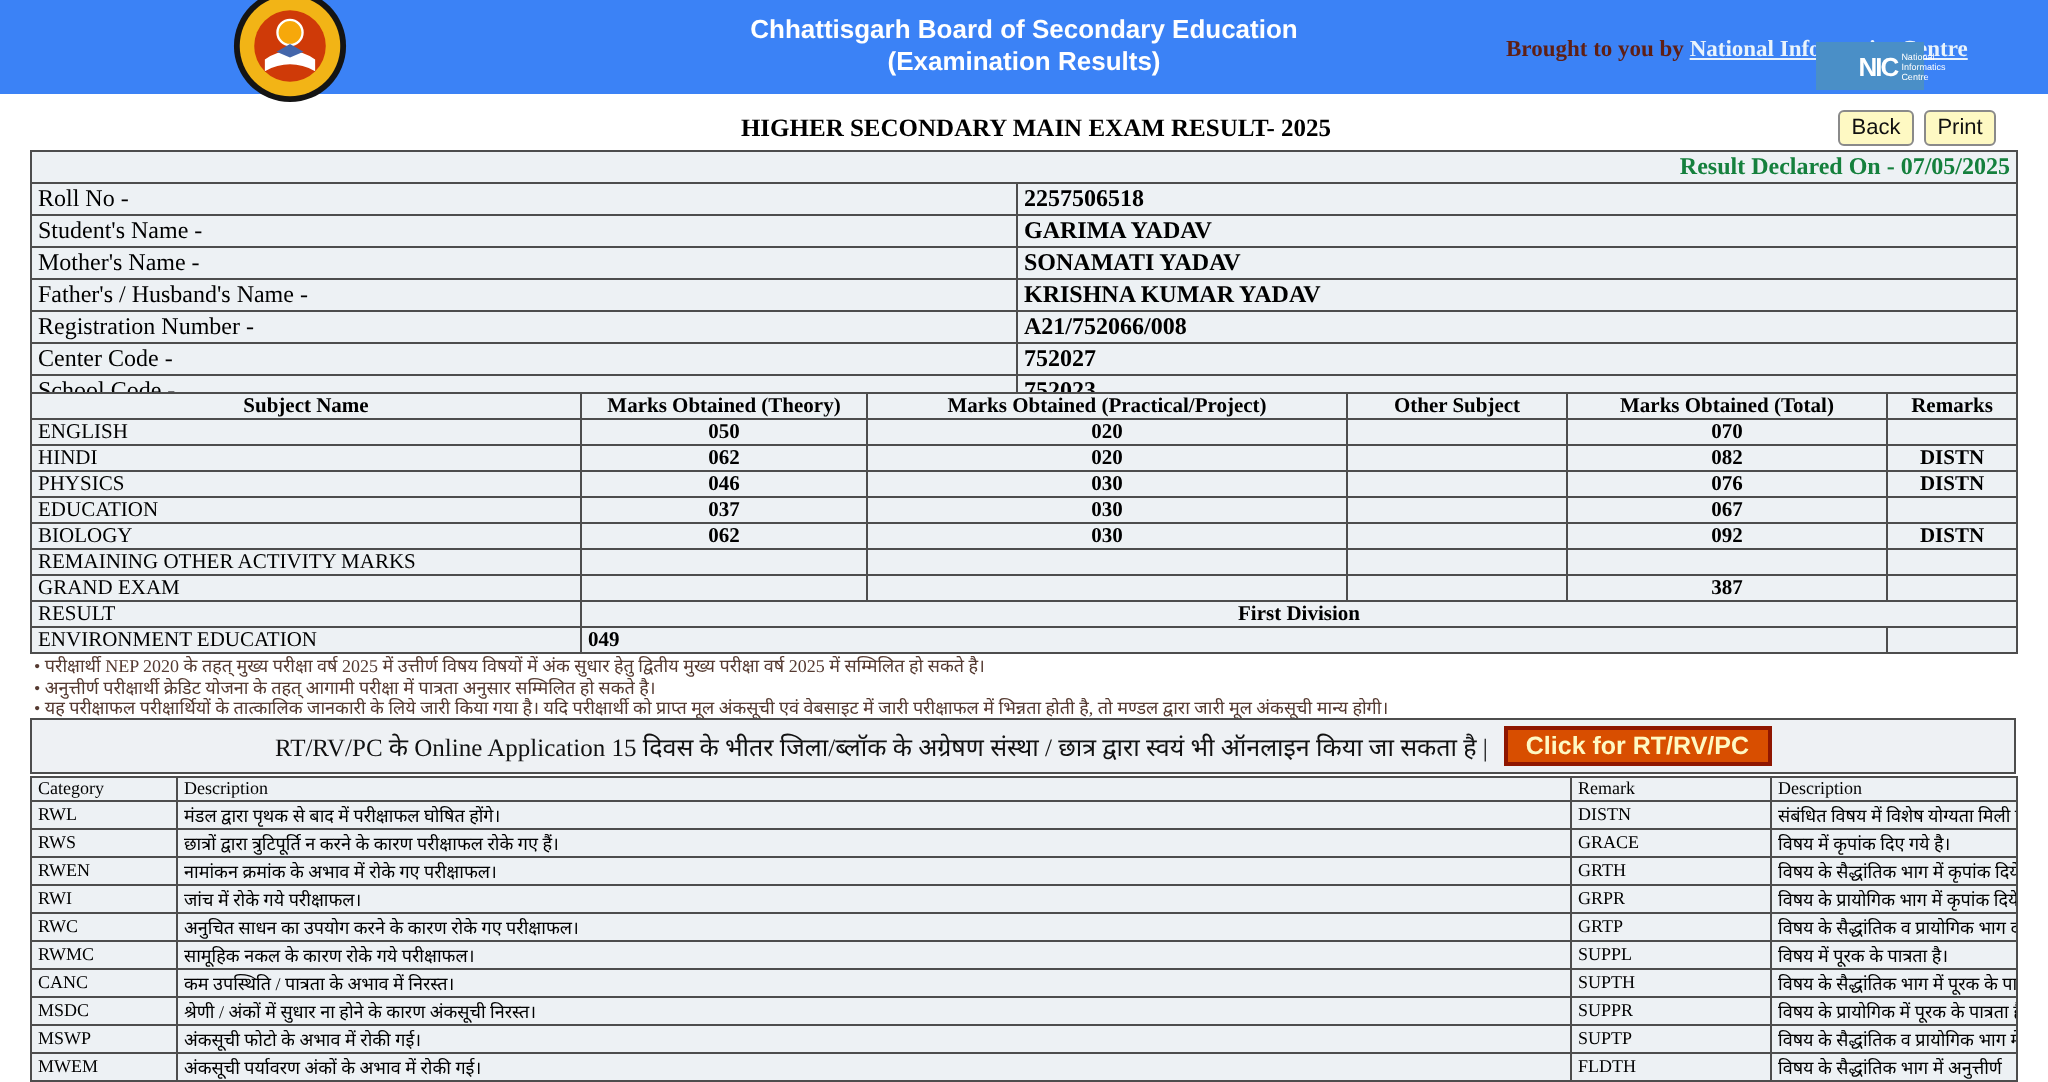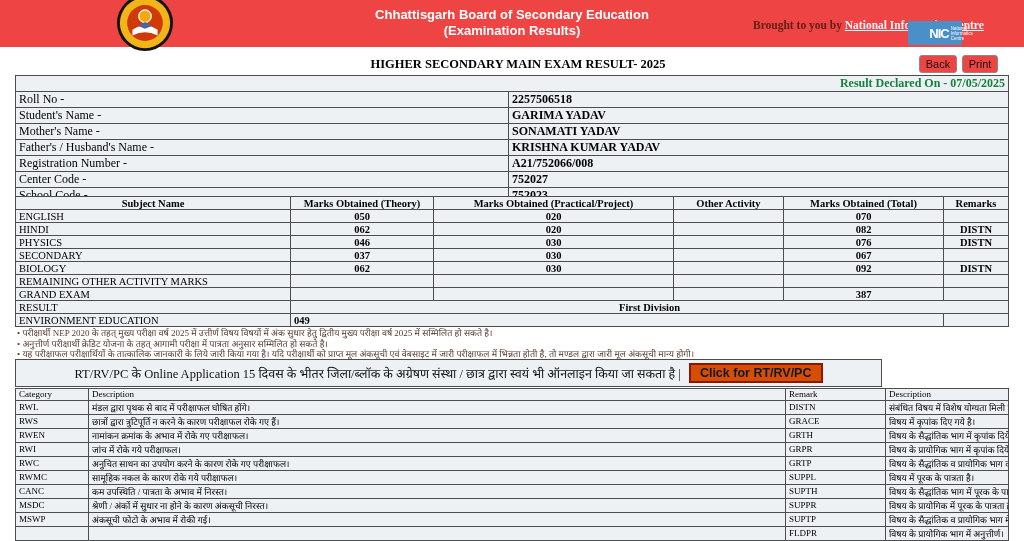--- a/index.html
+++ b/index.html
@@ -1,38 +1,38 @@
 <!DOCTYPE html>
 <html><head>
 <meta charset="utf-8">
 <style>
   * { margin:0; padding:0; box-sizing:border-box; }
   html,body { width:1024px; height:541px; background:#fff; }
   body { font-family:"Liberation Serif", serif; }
   .page { position:relative; width:1024px; height:541px; overflow:hidden; }
 
   
-  .band { position:absolute; top:0; left:0; width:1024px; height:47px; background:#ef4444; }
+  .band { position:absolute; top:0; left:0; width:1024px; height:47px; background:#3b82f6; }
   .emblem { position:absolute; top:-6px; left:116px; width:58px; height:58px; }
   .band-title { position:absolute; top:7px; left:262px; width:500px; text-align:center;
     color:#ffffff; font-family:"Liberation Sans", sans-serif; font-weight:bold;
     font-size:13px; line-height:16px; }
   .brought { position:absolute; top:6px; left:753px; white-space:nowrap;
     font-size:11.5px; font-weight:bold; color:#5e1f15;margin-top:13px; }
   .brought a { color:#e9f3fb; text-decoration:underline; cursor:pointer; }
   .nic-box { position:absolute; top:21px; right:62px; width:54px; height:24px;
     background:#4a8fc7; color:#fff; display:flex; align-items:center; justify-content:center;
     font-family:"Liberation Sans", sans-serif; }
   .nic-big { font-weight:bold; font-size:13px; letter-spacing:-1px;padding-left:32px; }
   .nic-small { font-size:4.5px; line-height:5px; margin-left:2px; }
 
   
   .page-title { position:absolute; top:57px; left:0; width:1024px; text-align:center;
     font-weight:bold; font-size:12.5px; color:#000;padding-left:12px; }
-  .btn { position:absolute; top:55px; height:18px; background:#ef4444;
+  .btn { position:absolute; top:55px; height:18px; background:#fef9c3;
     border:1px solid #8a8a8a; border-radius:3px; font-family:"Liberation Sans", sans-serif;
     font-size:11px; color:#111; text-align:center; line-height:16px; cursor:pointer; }
   .btn-back { left:919px; width:38px; }
   .btn-print { left:962px; width:36px; }
 
   
   table { border-collapse:collapse; table-layout:fixed; }
   td, th { border:1px solid #4d4d4d; background:#edf1f4; overflow:hidden;
     white-space:nowrap; }
 
@@ -48,26 +48,26 @@
   .marks-tbl td.hd { font-weight:bold; text-align:center; }
   .num { text-align:center; font-weight:bold; }
   .ctr-b { text-align:center; font-weight:bold; }
   .left-b { text-align:left; font-weight:bold; }
 
   
   .notes { position:absolute; top:328px; left:17px; width:990px;
     font-size:9px; line-height:10.5px; color:#553a31; }
 
   
-  .banner { position:absolute; top:359px; left:15px; width:867px; height:28px;
+  .banner { position:absolute; top:359px; left:15px; width:993px; height:28px;
     border:1px solid #4d4d4d; background:#eef1f4; display:flex;
     align-items:center; justify-content:center; }
   .banner-text { font-size:12.5px; color:#111; }
   .rtrv-btn { margin-left:8px; background:#d84e00; border:2px solid #8f1600;
-    color:#0f172a; font-family:"Liberation Sans", sans-serif; font-weight:bold;
+    color:#fef9c3; font-family:"Liberation Sans", sans-serif; font-weight:bold;
     font-size:12.5px; padding:1px 9px; cursor:pointer; }
 
   
   .legend-tbl { position:absolute; top:388px; left:15px; width:993px; }
   .legend-tbl td { height:11.8px; font-size:9px; padding:0 3px; }
   .legend-tbl td.code { font-size:9px; }
 </style>
 </head>
 <body>
 
@@ -146,21 +146,21 @@
         <col style="width:240px">
       <col style="width:110px">
         <col style="width:160px">
         <col style="width:65px">
     </colgroup>
     <tbody>
         <tr>
       <td class="hd">Subject Name</td>
       <td class="hd">Marks Obtained (Theory)</td>
       <td class="hd">Marks Obtained (Practical/Project)</td>
-      <td class="hd">Other Activity</td>
+      <td class="hd">Other Subject</td>
       <td class="hd">Marks Obtained (Total)</td>
       <td class="hd">Remarks</td>
     </tr>
     <tr>
       <td>ENGLISH</td>
       <td class="num">050</td>
       <td class="num">020</td>
       <td></td>
       <td class="num">070</td>
       <td class="ctr-b"></td>
@@ -175,21 +175,21 @@
     </tr>
     <tr>
       <td>PHYSICS</td>
       <td class="num">046</td>
       <td class="num">030</td>
       <td></td>
       <td class="num">076</td>
       <td class="ctr-b">DISTN</td>
     </tr>
     <tr>
-      <td>SECONDARY</td>
+      <td>EDUCATION</td>
       <td class="num">037</td>
       <td class="num">030</td>
       <td></td>
       <td class="num">067</td>
       <td class="ctr-b"></td>
     </tr>
     <tr>
       <td>BIOLOGY</td>
       <td class="num">062</td>
       <td class="num">030</td>
@@ -298,20 +298,26 @@
       <td class="code">SUPPR</td>
       <td>विषय के प्रायोगिक में पूरक के पात्रता है।</td>
     </tr>
     <tr>
       <td class="code">MSWP</td>
       <td>अंकसूची फोटो के अभाव में रोकी गई।</td>
       <td class="code">SUPTP</td>
       <td>विषय के सैद्धांतिक व प्रायोगिक भाग में पूरक की पात्रता है।</td>
     </tr>
     <tr>
+      <td class="code">MWEM</td>
+      <td>अंकसूची पर्यावरण अंकों के अभाव में रोकी गई।</td>
+      <td class="code">FLDTH</td>
+      <td>विषय के सैद्धांतिक भाग में अनुत्तीर्ण</td>
+    </tr>
+    <tr>
       <td class="code"></td>
       <td></td>
       <td class="code">FLDPR</td>
       <td>विषय के प्रायोगिक भाग में अनुत्तीर्ण।</td>
     </tr>
 
   </tbody>
     </table>
 
 </div>

